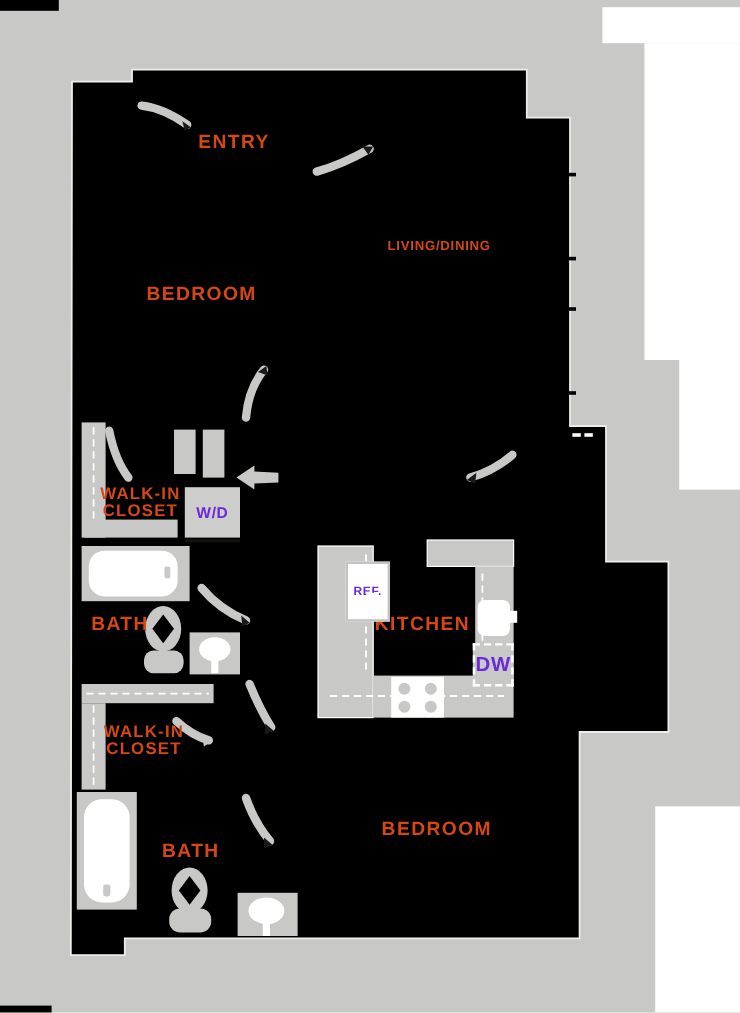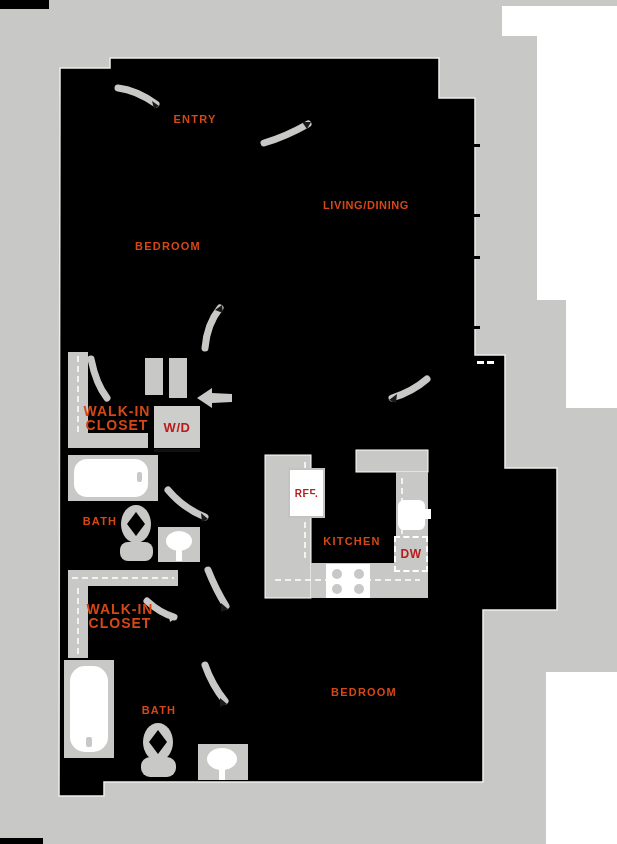--- a/index.html
+++ b/index.html
@@ -3,35 +3,35 @@
 <meta charset="utf-8">
 <style>
   html,body{margin:0;padding:0;background:#ffffff;}
   .stage{
     position:relative;width:617px;height:844px;overflow:hidden;
     background:#c8c8c6;
     font-family:"Liberation Sans", sans-serif;
   }
   .stage svg{position:absolute;left:0;top:0;}
   .room-label{
-    position:absolute;color:#d54715;font-weight:bold;font-size:11px;
+    position:absolute;color:#d54715;font-weight:bold;font-size:16px;
     letter-spacing:1.2px;white-space:nowrap;transform:translateX(-50%);
     line-height:14px;text-align:center;
   }
   .room-label.small{font-size:14px;letter-spacing:1px;line-height:14px;}
   .room-label.wide{font-size:11px;letter-spacing:0.6px;}
   .appliance{
     position:absolute;display:flex;align-items:center;justify-content:center;
-    color:#b91c1c;font-weight:bold;text-align:right;
+    color:#6d28d9;font-weight:bold;text-align:right;
   }
   .wd-box{left:154px;top:406px;width:46px;height:42px;background:#cdcdcb;font-size:13px;letter-spacing:0.5px;}
   .wd-underline{position:absolute;left:154px;top:449px;width:46px;height:3px;background:#111;}
   .ref-box{left:269px;top:468px;width:37px;height:50px;background:#ffffff;border:2px solid #c3c3c1;box-sizing:border-box;font-size:10px;letter-spacing:0.5px;margin-left:19px;}
   .ref-handle{position:absolute;left:305px;top:494px;width:8px;height:14px;background:#ffffff;border-radius:2px;}
-  .dw-box{left:394px;top:536px;width:34px;height:36px;background:#c8c8c6;border:2px dashed #ffffff;box-sizing:border-box;font-size:12px;letter-spacing:0.5px;}
+  .dw-box{left:394px;top:536px;width:34px;height:36px;background:#c8c8c6;border:2px dashed #ffffff;box-sizing:border-box;font-size:17px;letter-spacing:0.5px;}
 </style>
 </head>
 <body>
 
 <div class="stage">
 
   <svg width="617" height="844" viewBox="0 0 617 844">
 
     <path d="M60,68 L110,68 L110,58 L439,58 L439,98 L475,98 L475,355 L505,355 L505,468 L557,468 L557,610 L483,610 L483,782 L104,782 L104,796 L59,796 Z" fill="#000000" stroke="#ededeb" stroke-width="1.5"></path>
 
@@ -150,21 +150,21 @@
   <div class="room-label" style="left:195px;top:112px;">ENTRY</div>
   <div class="room-label" style="left:168px;top:239px;">BEDROOM</div>
   <div class="room-label wide" style="left:366px;top:198px;">LIVING/DINING</div>
 
   <div class="room-label small" style="left:117px;top:404px;">
     <span style="display:block">WALK-IN</span>
     <span style="display:block">CLOSET</span>
   </div>
 
   <div class="room-label" style="left:100px;top:514px;">BATH</div>
-  <div class="room-label" style="left:352px;top:534px;text-align:right;">KITCHEN</div>
+  <div class="room-label" style="left:352px;top:514px;text-align:right;">KITCHEN</div>
 
   <div class="room-label small" style="left:120px;top:602px;">
     <span style="display:block">WALK-IN</span>
     <span style="display:block">CLOSET</span>
   </div>
 
   <div class="room-label" style="left:159px;top:703px;">BATH</div>
   <div class="room-label" style="left:364px;top:685px;">BEDROOM</div>
 
   <div class="appliance wd-box">

